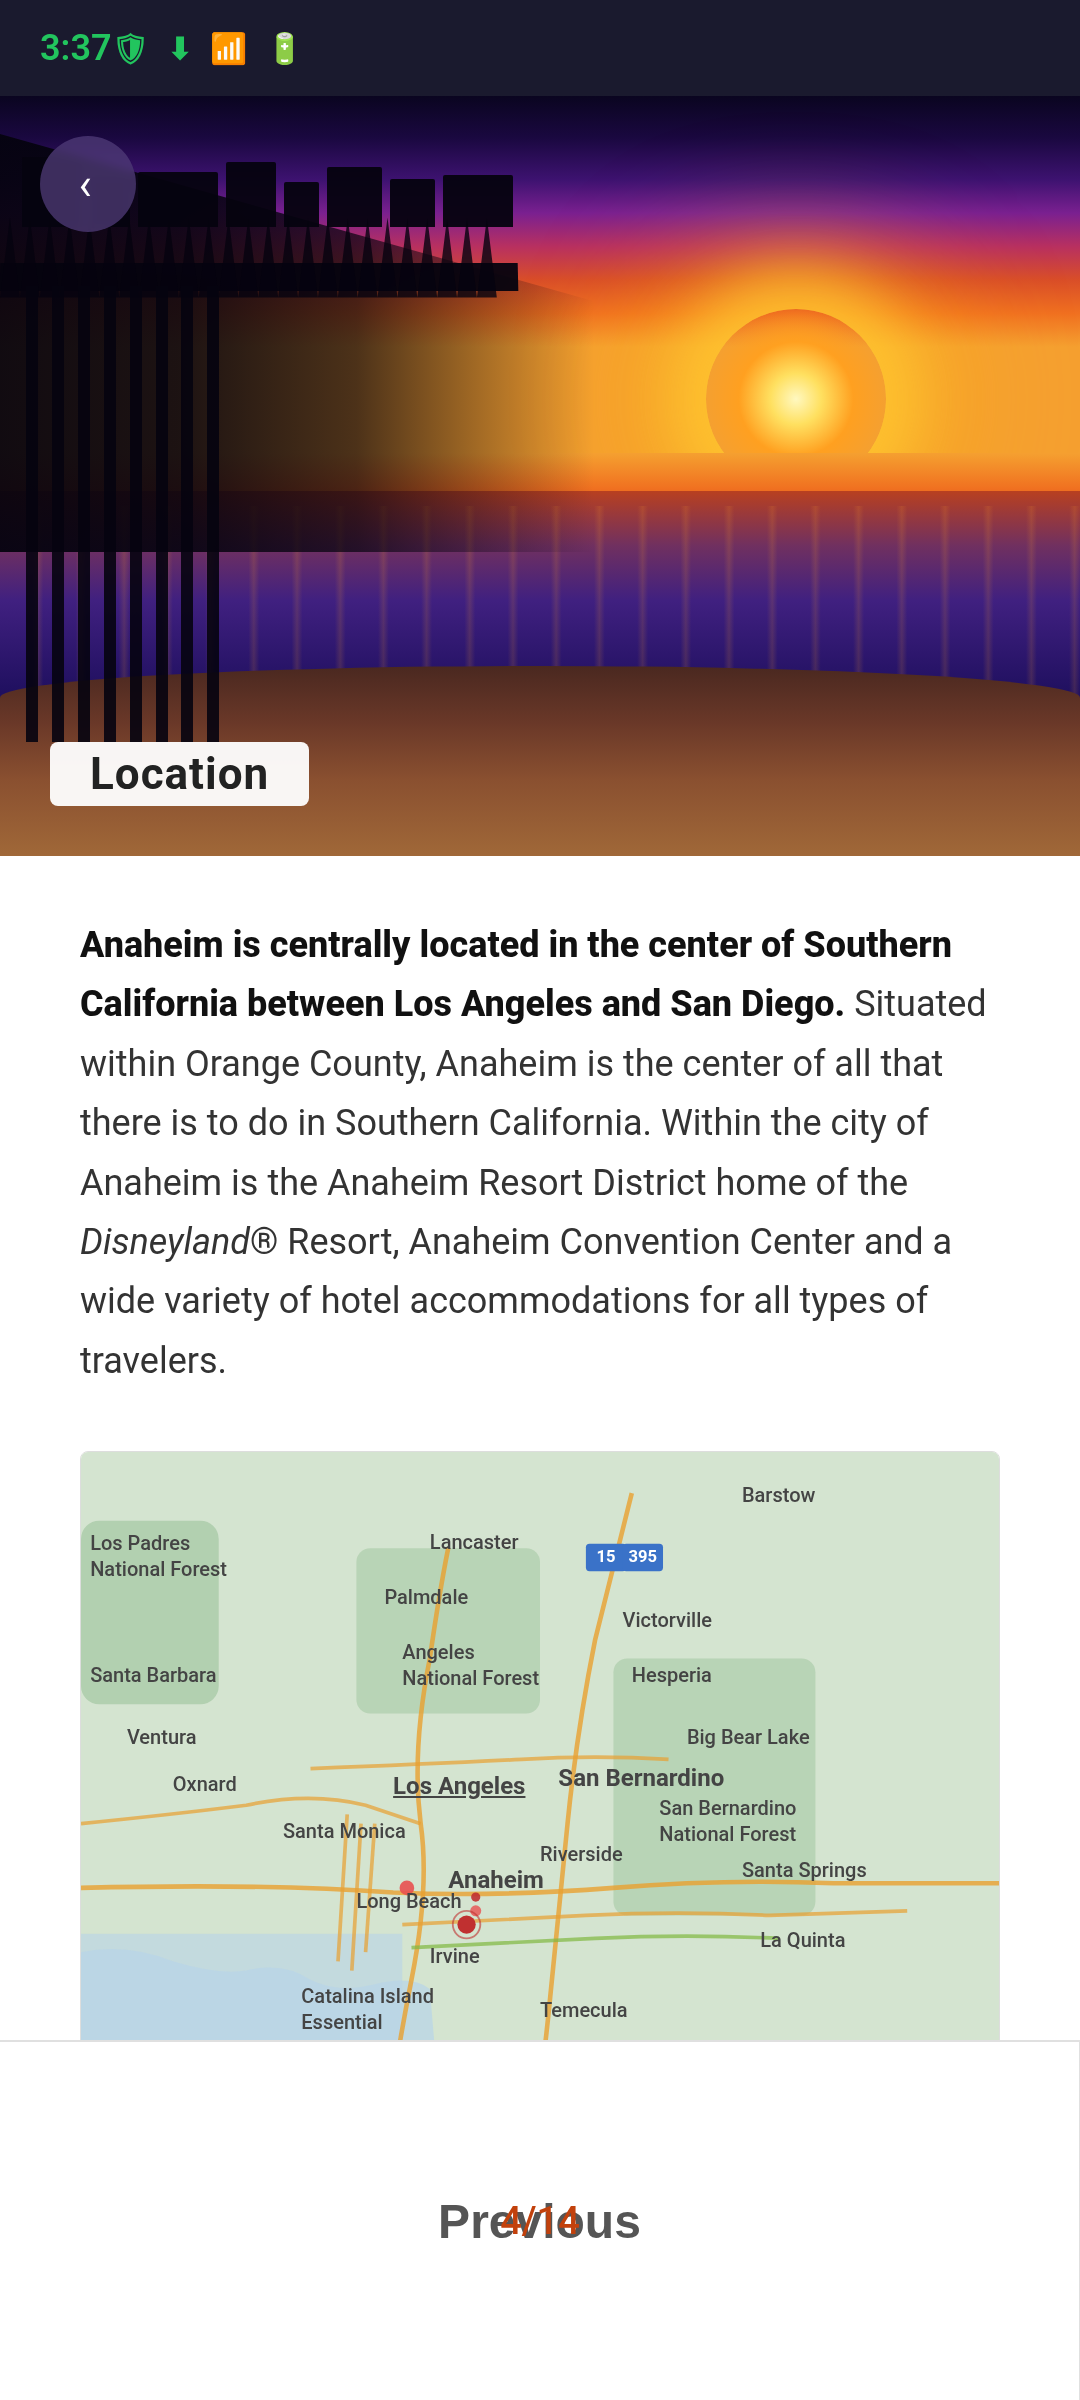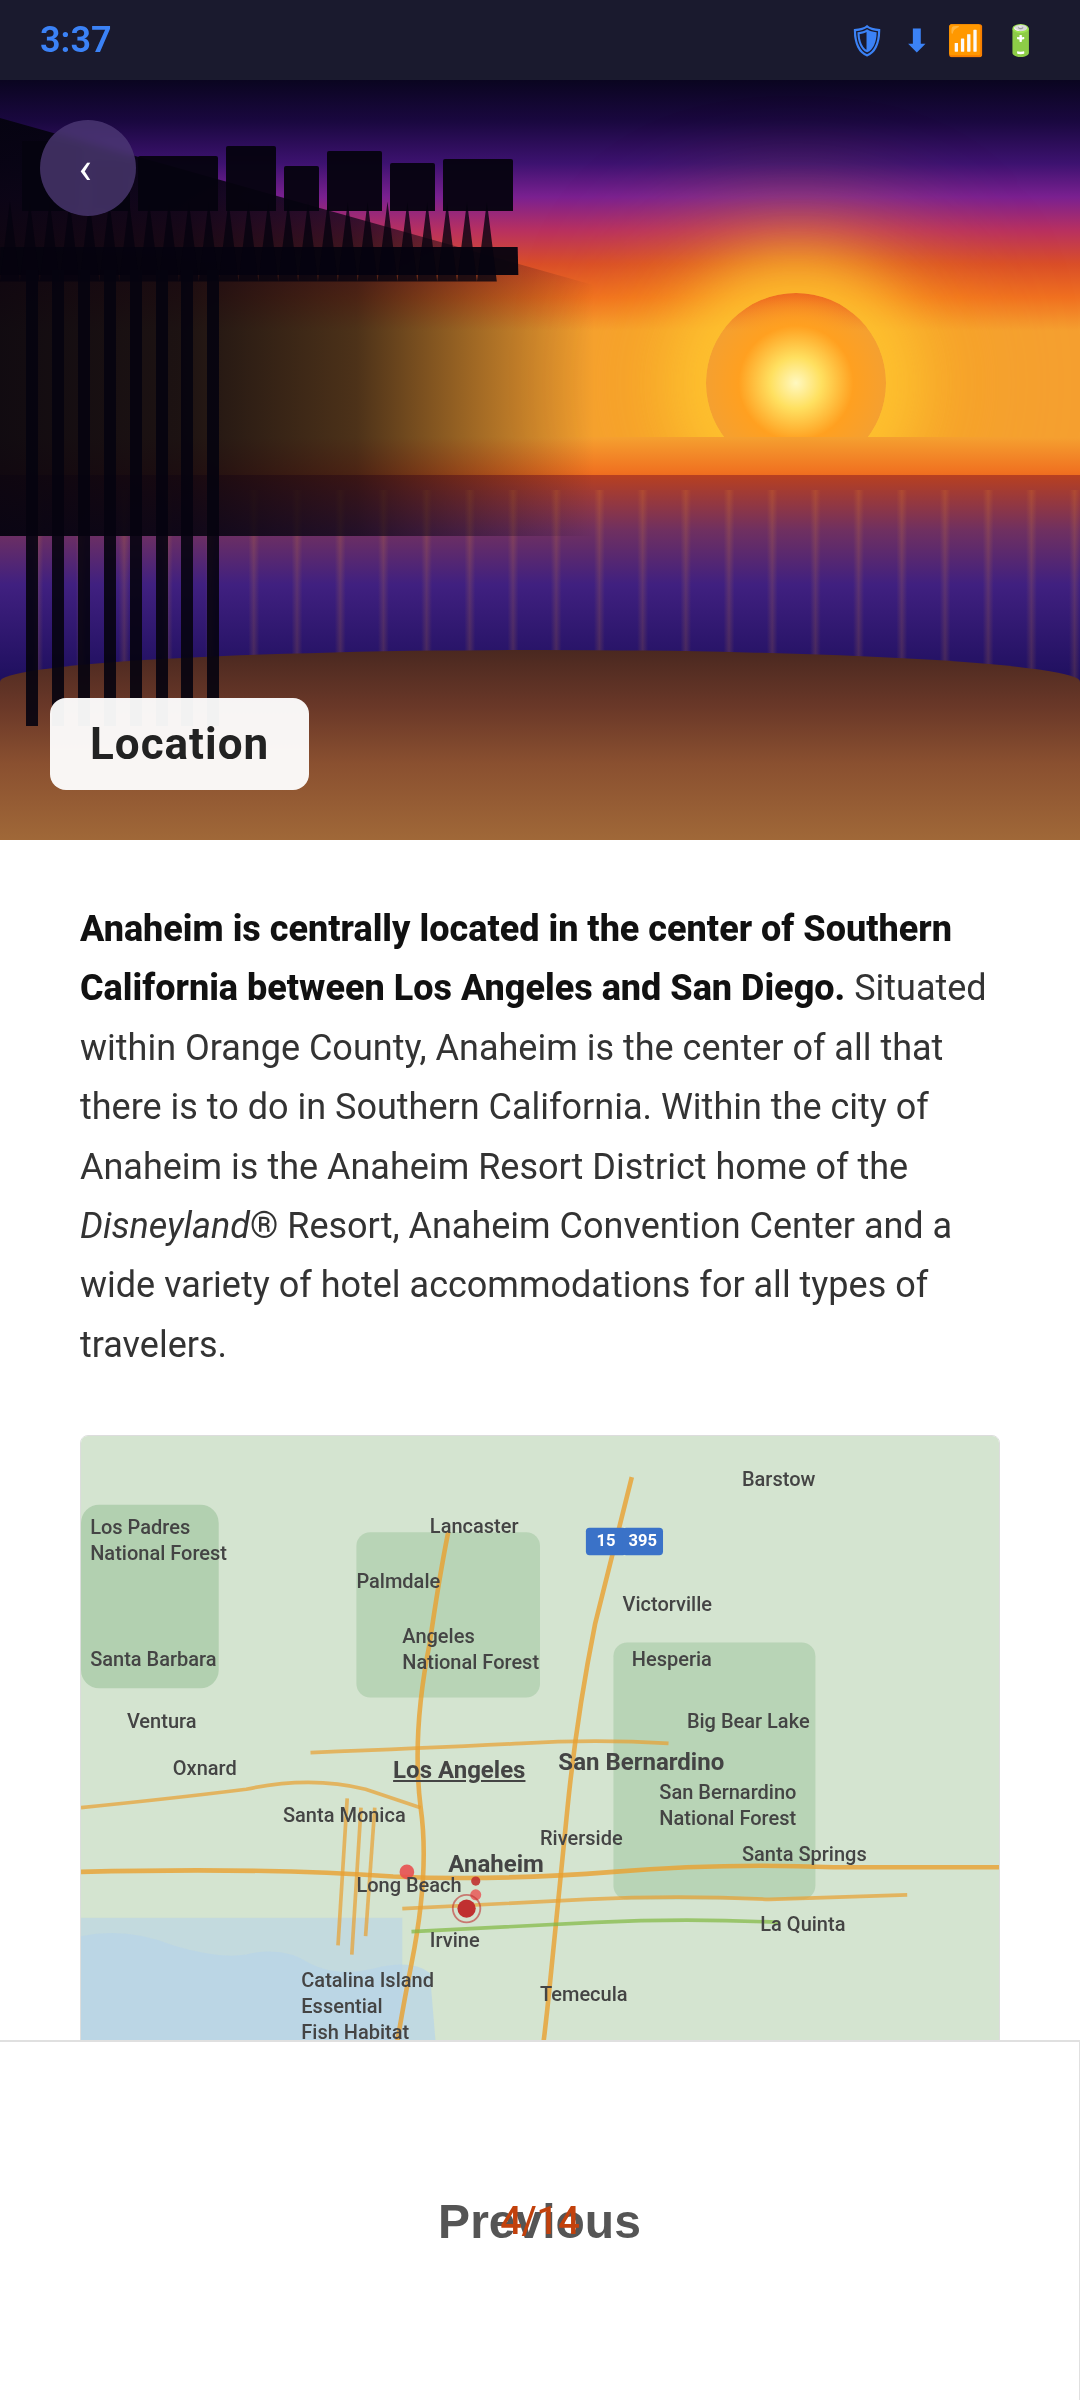--- a/index.html
+++ b/index.html
@@ -9,27 +9,26 @@
       width: 1080px;
       min-height: 2400px;
       font-family: -apple-system, BlinkMacSystemFont, 'Segoe UI', Roboto, sans-serif;
       background: #fff;
       overflow-x: hidden;
     }
 
     
     .status-bar {
       width: 100%;
-      height: 80px;
+      height: 96px;
       background: #1a1a2e;
       display: flex;
       align-items: center;
-      justify-content: space-between;
       padding: 0 40px;
-      color: #3b82f6;
+      color: #22c55e;
       font-size: 36px;
       font-weight: 600;
       position: relative;
       z-index: 10;
     }
     .status-bar-left { display: flex; align-items: center; gap: 12px; }
     .status-bar-right { display: flex; align-items: center; gap: 18px; }
     .status-icon { font-size: 30px; }
 
     
@@ -254,22 +253,22 @@
       line-height: 1;
       margin-left: -6px;
     }
 
     
     .location-badge {
       position: absolute;
       bottom: 50px;
       left: 50px;
       background: rgba(255,255,255,0.95);
-      border-radius: 16px;
-      padding: 20px 40px;
+      border-radius: 8px;
+      padding: 6px 40px;
     }
     .location-badge-text {
       font-size: 44px;
       font-weight: 700;
       color: #222;
       letter-spacing: 1px;
     }
 
     
     .content-area {
@@ -533,21 +532,21 @@
         <circle cx="430" cy="475" r="6" fill="#e85050" opacity="0.8"></circle>
         <circle cx="430" cy="460" r="5" fill="#c03030" opacity="0.9"></circle>
 
         <circle cx="420" cy="490" r="10" fill="#c03030" opacity="1"></circle>
         <circle cx="420" cy="490" r="15" fill="none" stroke="#c03030" stroke-width="2" opacity="0.6"></circle>
       </svg>
 
       <div class="map-labels">
         <div class="map-label" style="left:72%;top:4%;">Barstow</div>
         <div class="map-label" style="left:38%;top:10%;">Lancaster</div>
-        <div class="map-label" style="left:30%;top:17%;">Palmdale</div>
+        <div class="map-label" style="left:30%;top:17%;padding-left:28px;">Palmdale</div>
         <div class="map-label" style="left:1%;top:10%;line-height:1.3;">Los Padres<br>National Forest</div>
         <div class="map-label" style="left:1%;top:27%;">Santa Barbara</div>
         <div class="map-label" style="left:5%;top:35%;">Ventura</div>
         <div class="map-label" style="left:10%;top:41%;">Oxnard</div>
         <div class="map-label" style="left:35%;top:24%;line-height:1.3;">Angeles<br>National Forest</div>
         <div class="map-label map-label-bold" style="left:34%;top:41%;text-decoration:underline;">Los Angeles</div>
         <div class="map-label" style="left:22%;top:47%;">Santa Monica</div>
         <div class="map-label" style="left:30%;top:56%;">Long Beach</div>
         <div class="map-label map-label-bold" style="left:40%;top:53%;">Anaheim</div>
         <div class="map-label" style="left:38%;top:63%;">Irvine</div>

